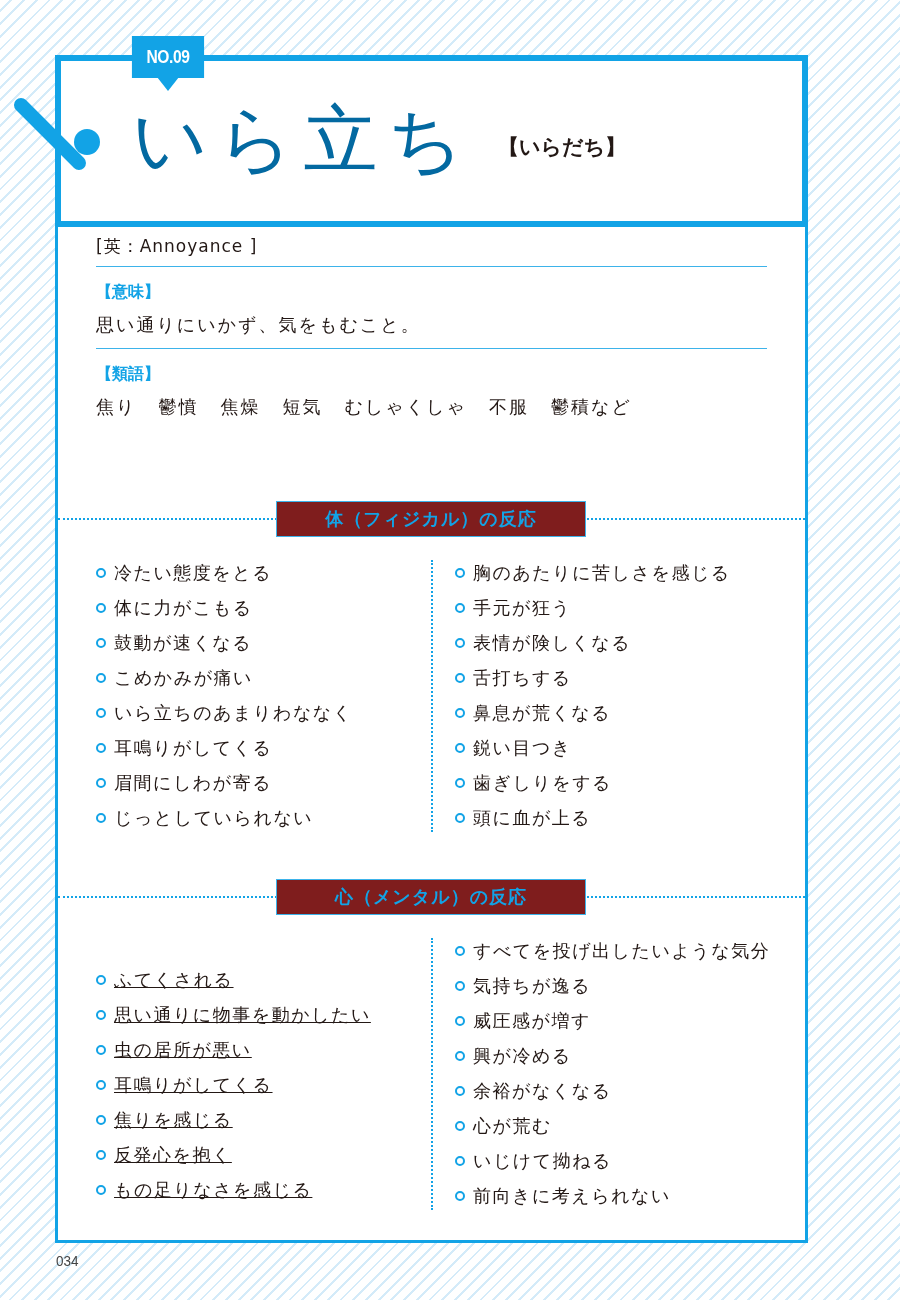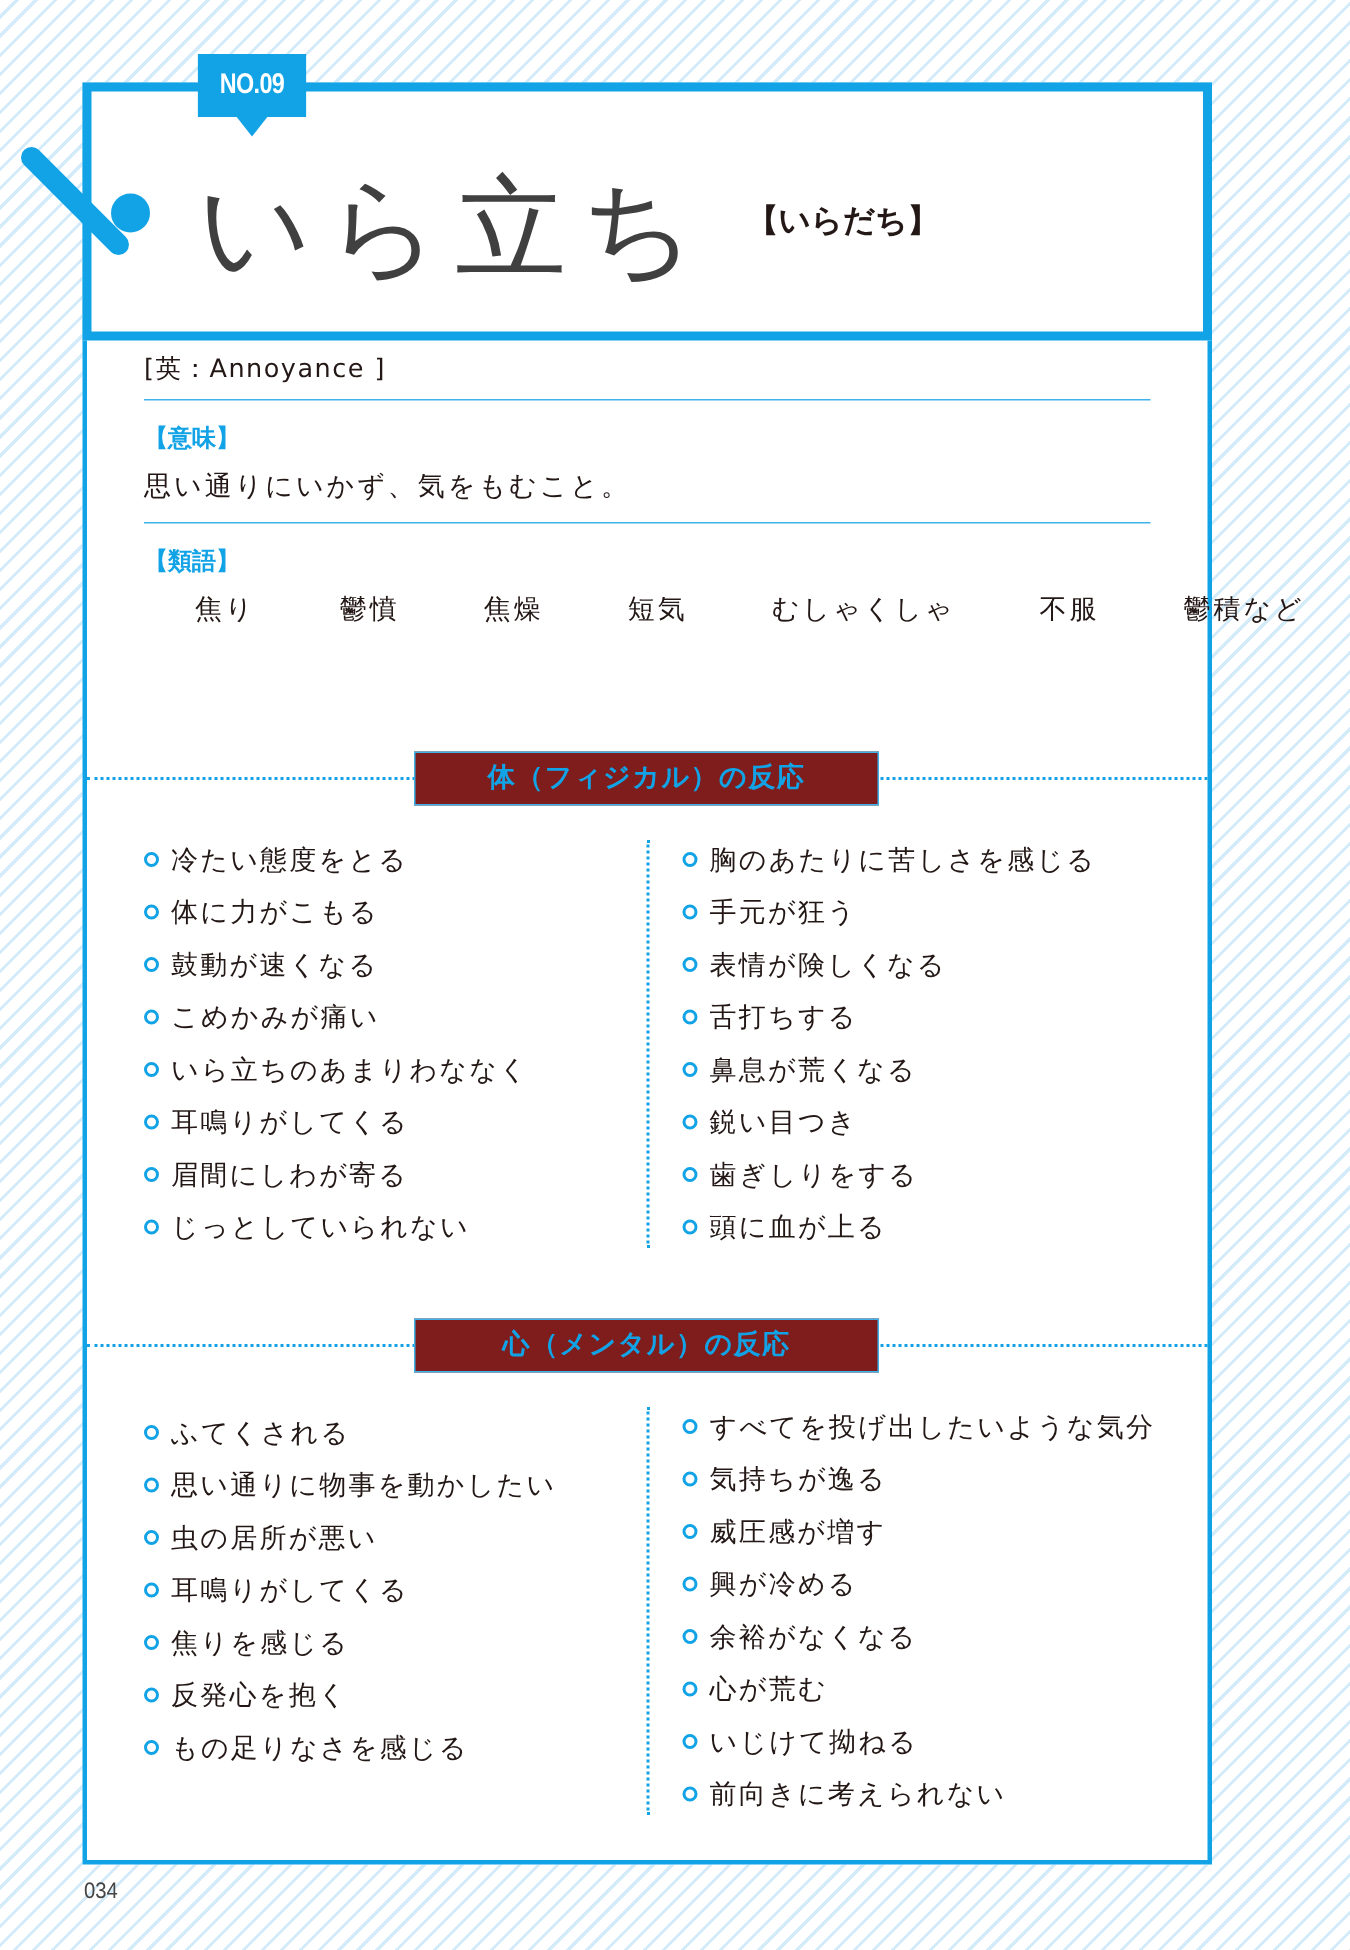--- a/index.html
+++ b/index.html
@@ -34,42 +34,42 @@
   .pin-stick {
     position: absolute; left: 14px; top: 98px; width: 96px; height: 14px;
     background: #12a3e6; border-radius: 7px;
     transform: rotate(45deg); transform-origin: 7px 7px;
   }
   .pin-dot {
     position: absolute; left: 74px; top: 129px; width: 26px; height: 26px;
     border-radius: 50%; background: #12a3e6;
   }
   .title {
-    position: absolute; left: 132px; top: 110px;
-    font-family: Liberation Mono, monospace;
-    font-size: 74px; line-height: 96px; letter-spacing: 10px; color: #404040;
+    position: absolute; left: 132px; top: 92px;
+    font-family: Liberation Serif, serif;
+    font-size: 74px; line-height: 96px; letter-spacing: 10px; color: #0369a1;
   }
   .reading {
     position: absolute; left: 498px; top: 132px;
     font-family: "DejaVu Serif", "Liberation Serif", serif;
     font-size: 21px; line-height: 30px; font-weight: bold; color: #231815;
   }
   .english {
     position: absolute; left: 96px; top: 233px; font-size: 17px; line-height: 26px;
     letter-spacing: 1px;
   }
   .hline { position: absolute; left: 96px; width: 671px; height: 1px; background: #3db3ea; }
   .label {
     position: absolute; left: 96px; font-size: 16px; line-height: 24px; color: #12a3e6; font-weight: bold;
   }
   .body-text {
     position: absolute; left: 96px; font-family: "DejaVu Serif", "Liberation Serif", serif;
     font-size: 18px; line-height: 28px; letter-spacing: 2px;
   }
-  .synonyms span { margin-right: 22px; margin-left: 34px; }
+  .synonyms span { margin-right: 22px; }
   .section-rule {
     position: absolute; left: 58px; width: 747px; height: 0;
     border-top: 2px dotted #12a3e6;
   }
   .section-title {
     position: absolute; left: 276px; width: 310px; height: 36px; box-sizing: border-box;
     border: 1.5px solid #3db3ea; background: #7f1d1d; color: #12a3e6;
     text-align: center; font-weight: bold; font-size: 18px; line-height: 33px; letter-spacing: 1px;
   }
   .col { position: absolute; width: 340px; }
@@ -184,21 +184,21 @@
     </div>
   <div class="item">
       <span class="bullet"></span>
       <span>頭に血が上る</span>
     </div>
 </div>
 
 <div class="section-rule" style="top:896px;"></div>
 <div class="section-title" style="top:879px;">心（メンタル）の反応</div>
 
-<div class="col" style="left:96px; top:937px;">
+<div class="col" style="left:96px; top:962px;text-decoration:underline;">
   <div class="item">
       <span class="bullet"></span>
       <span>ふてくされる</span>
     </div>
   <div class="item">
       <span class="bullet"></span>
       <span>思い通りに物事を動かしたい</span>
     </div>
   <div class="item">
       <span class="bullet"></span>

